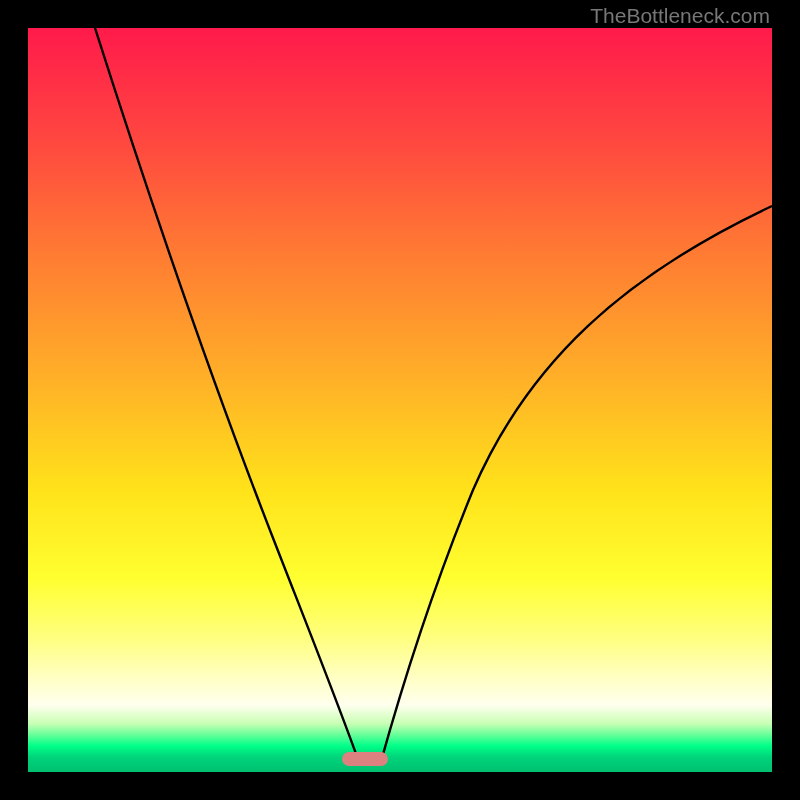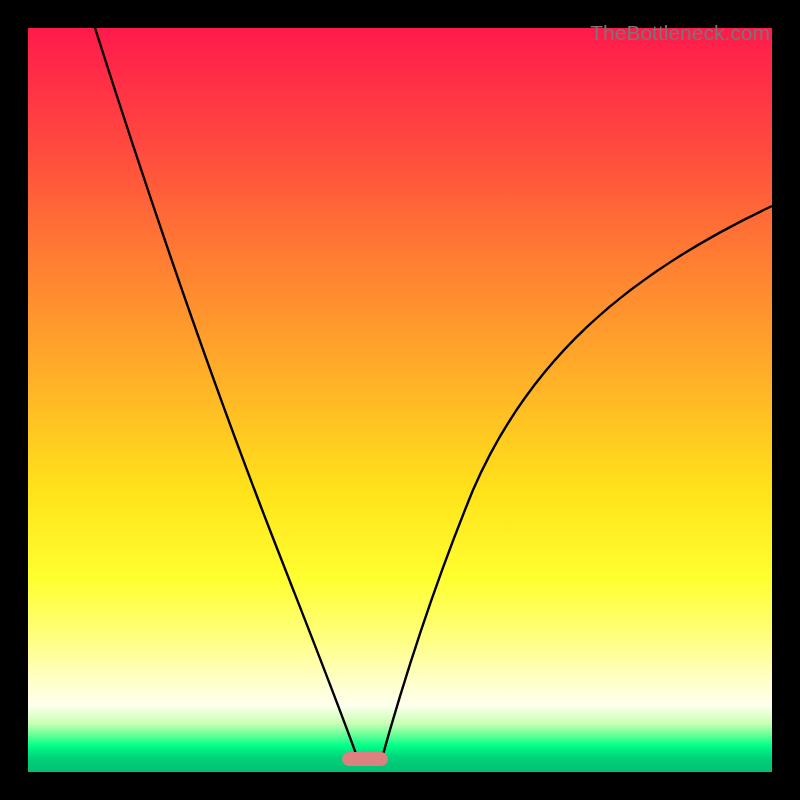--- a/index.html
+++ b/index.html
@@ -36,21 +36,21 @@
       #c8ffb4 93.5%,
       #66ff99 95%,
       #00ff88 96.5%,
       #00d47a 98%,
       #00c070 100%
     );
     overflow: hidden;
   }
   .watermark {
     position: absolute;
-    top: 21px;
+    top: 4px;
     right: 30px;
     color: #777;
     font-size: 21px;
     font-weight: 500;
     user-select: none;
   }
   .marker {
     position: absolute;
     width: 46px;
     height: 14px;

